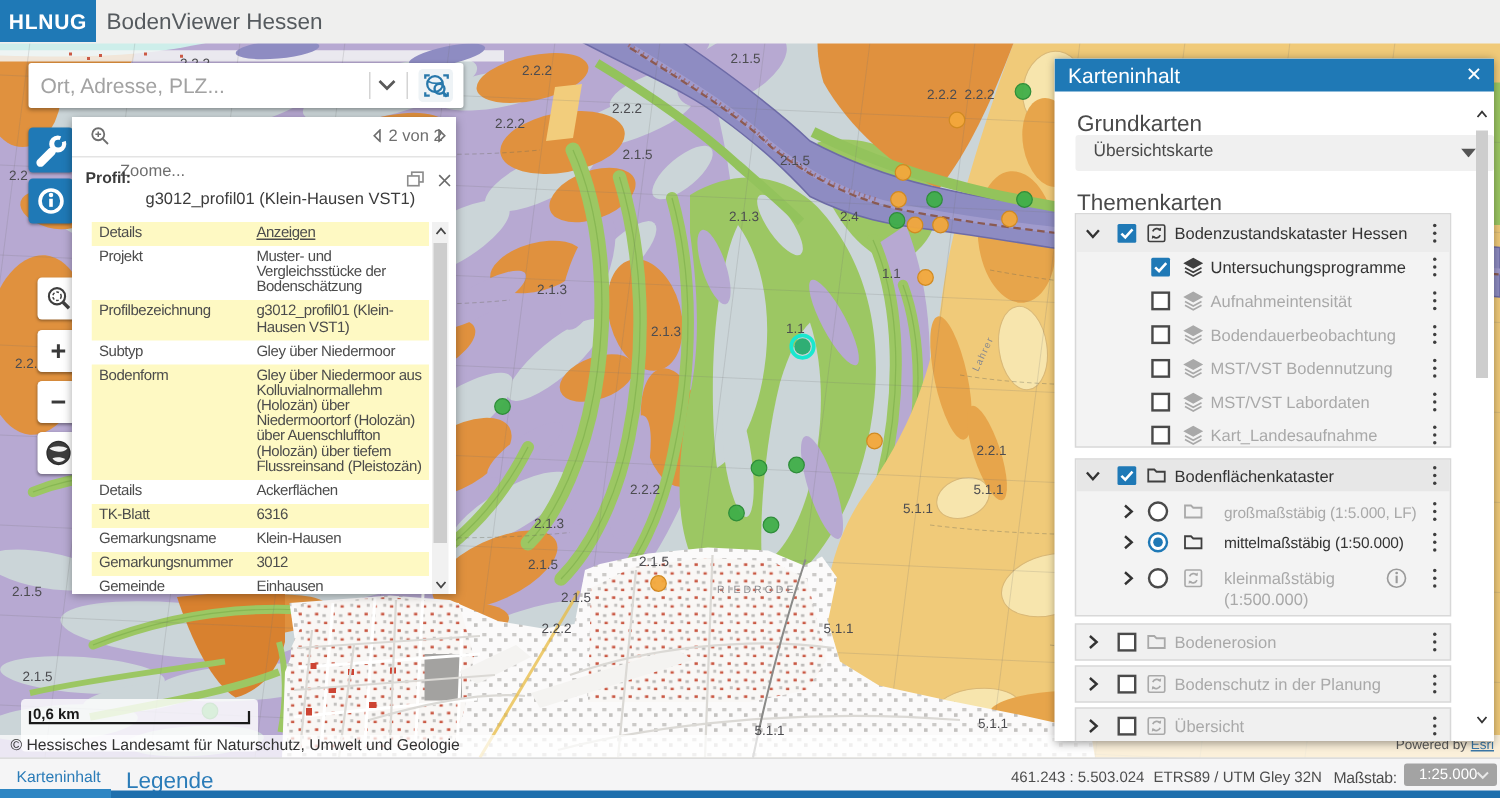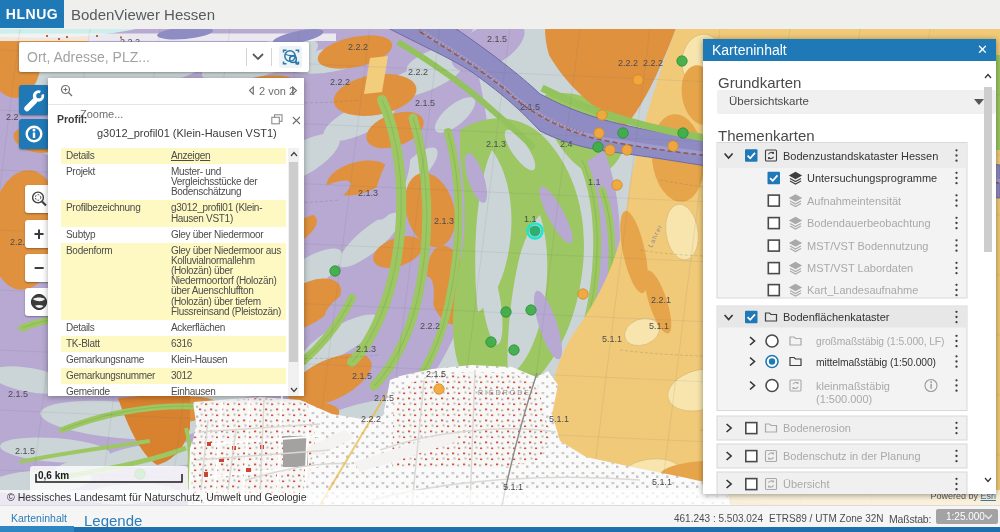--- a/index.html
+++ b/index.html
@@ -53,21 +53,21 @@
   #footer .tab1{position:absolute;left:11px;top:6px;font-size:10.5px;color:#2b7cb8;}
   #footer .tab2{position:absolute;left:84px;top:6px;font-size:15px;color:#2b7cb8;}
   #footer .coords{position:absolute;left:674px;top:7px;font-size:10px;color:#4d4d4d;}
   #footer .proj{position:absolute;left:769px;top:7px;font-size:10px;color:#4d4d4d;}
   #footer .ms{position:absolute;left:889px;top:7px;font-size:10.5px;letter-spacing:-0.2px;color:#4d4d4d;}
   #scalesel{position:absolute;left:936px;top:509px;width:62px;height:15px;background:#a3a3a3;border-radius:2px;}
   #scalesel .t{position:absolute;left:10px;top:2px;font-size:10px;color:#fff;}
   #bluebar{position:absolute;left:0;top:527px;width:1000px;height:5px;background:#1e6fad;}
   #tabline{position:absolute;left:0;top:526px;width:74px;height:6px;background:#2e86c3;}
   
-  #scalebar{position:absolute;left:30px;top:466px;width:158px;height:35px;background:rgba(255,255,255,.8);border-radius:3px;}
+  #scalebar{position:absolute;left:14px;top:466px;width:158px;height:35px;background:rgba(255,255,255,.8);border-radius:3px;}
   #attrib{position:absolute;left:0;top:490px;width:1000px;height:15px;background:rgba(255,255,255,.72);}
   #attrib .l{position:absolute;left:7px;top:1px;font-size:10.5px;color:#323232;}
   #attrib .r{position:absolute;right:4px;top:1px;font-size:9px;color:#5a5a5a;}
 </style>
 </head>
 <body>
 <div id="app">
   <div id="map"><svg width="1000" height="478" viewBox="0 28 1000 478" font-family="Liberation Sans,sans-serif">
 <defs>
 <pattern id="town" width="10" height="10" patternUnits="userSpaceOnUse">
@@ -674,21 +674,21 @@
       <svg style="position:absolute;left:0px;bottom:2px" width="8" height="6">
           <path d="M1,1 L4,4.5 L7,1" fill="none" stroke="#333" stroke-width="1.2"></path>
         </svg>
     </div>
   </div>
 
   <div id="footer">
     <span class="tab1">Karteninhalt</span>
       <span class="tab2">Legende</span>
     <span class="coords">461.243 : 5.503.024</span>
-    <span class="proj">ETRS89 / UTM Zone 32N</span>
+    <span class="proj">ETRS89 / UTM Gley 32N</span>
     <span class="ms">Maßstab:</span>
   </div>
   <div id="scalesel">
       <span class="t">1:25.000</span>
     <svg style="position:absolute;right:5px;top:5px" width="9" height="6">
         <path d="M1,1 L4.5,4.5 L8,1" fill="none" stroke="#e8e8e8" stroke-width="1.3"></path>
       </svg>
   </div>
   <div id="bluebar"></div>
     <div id="tabline"></div>

